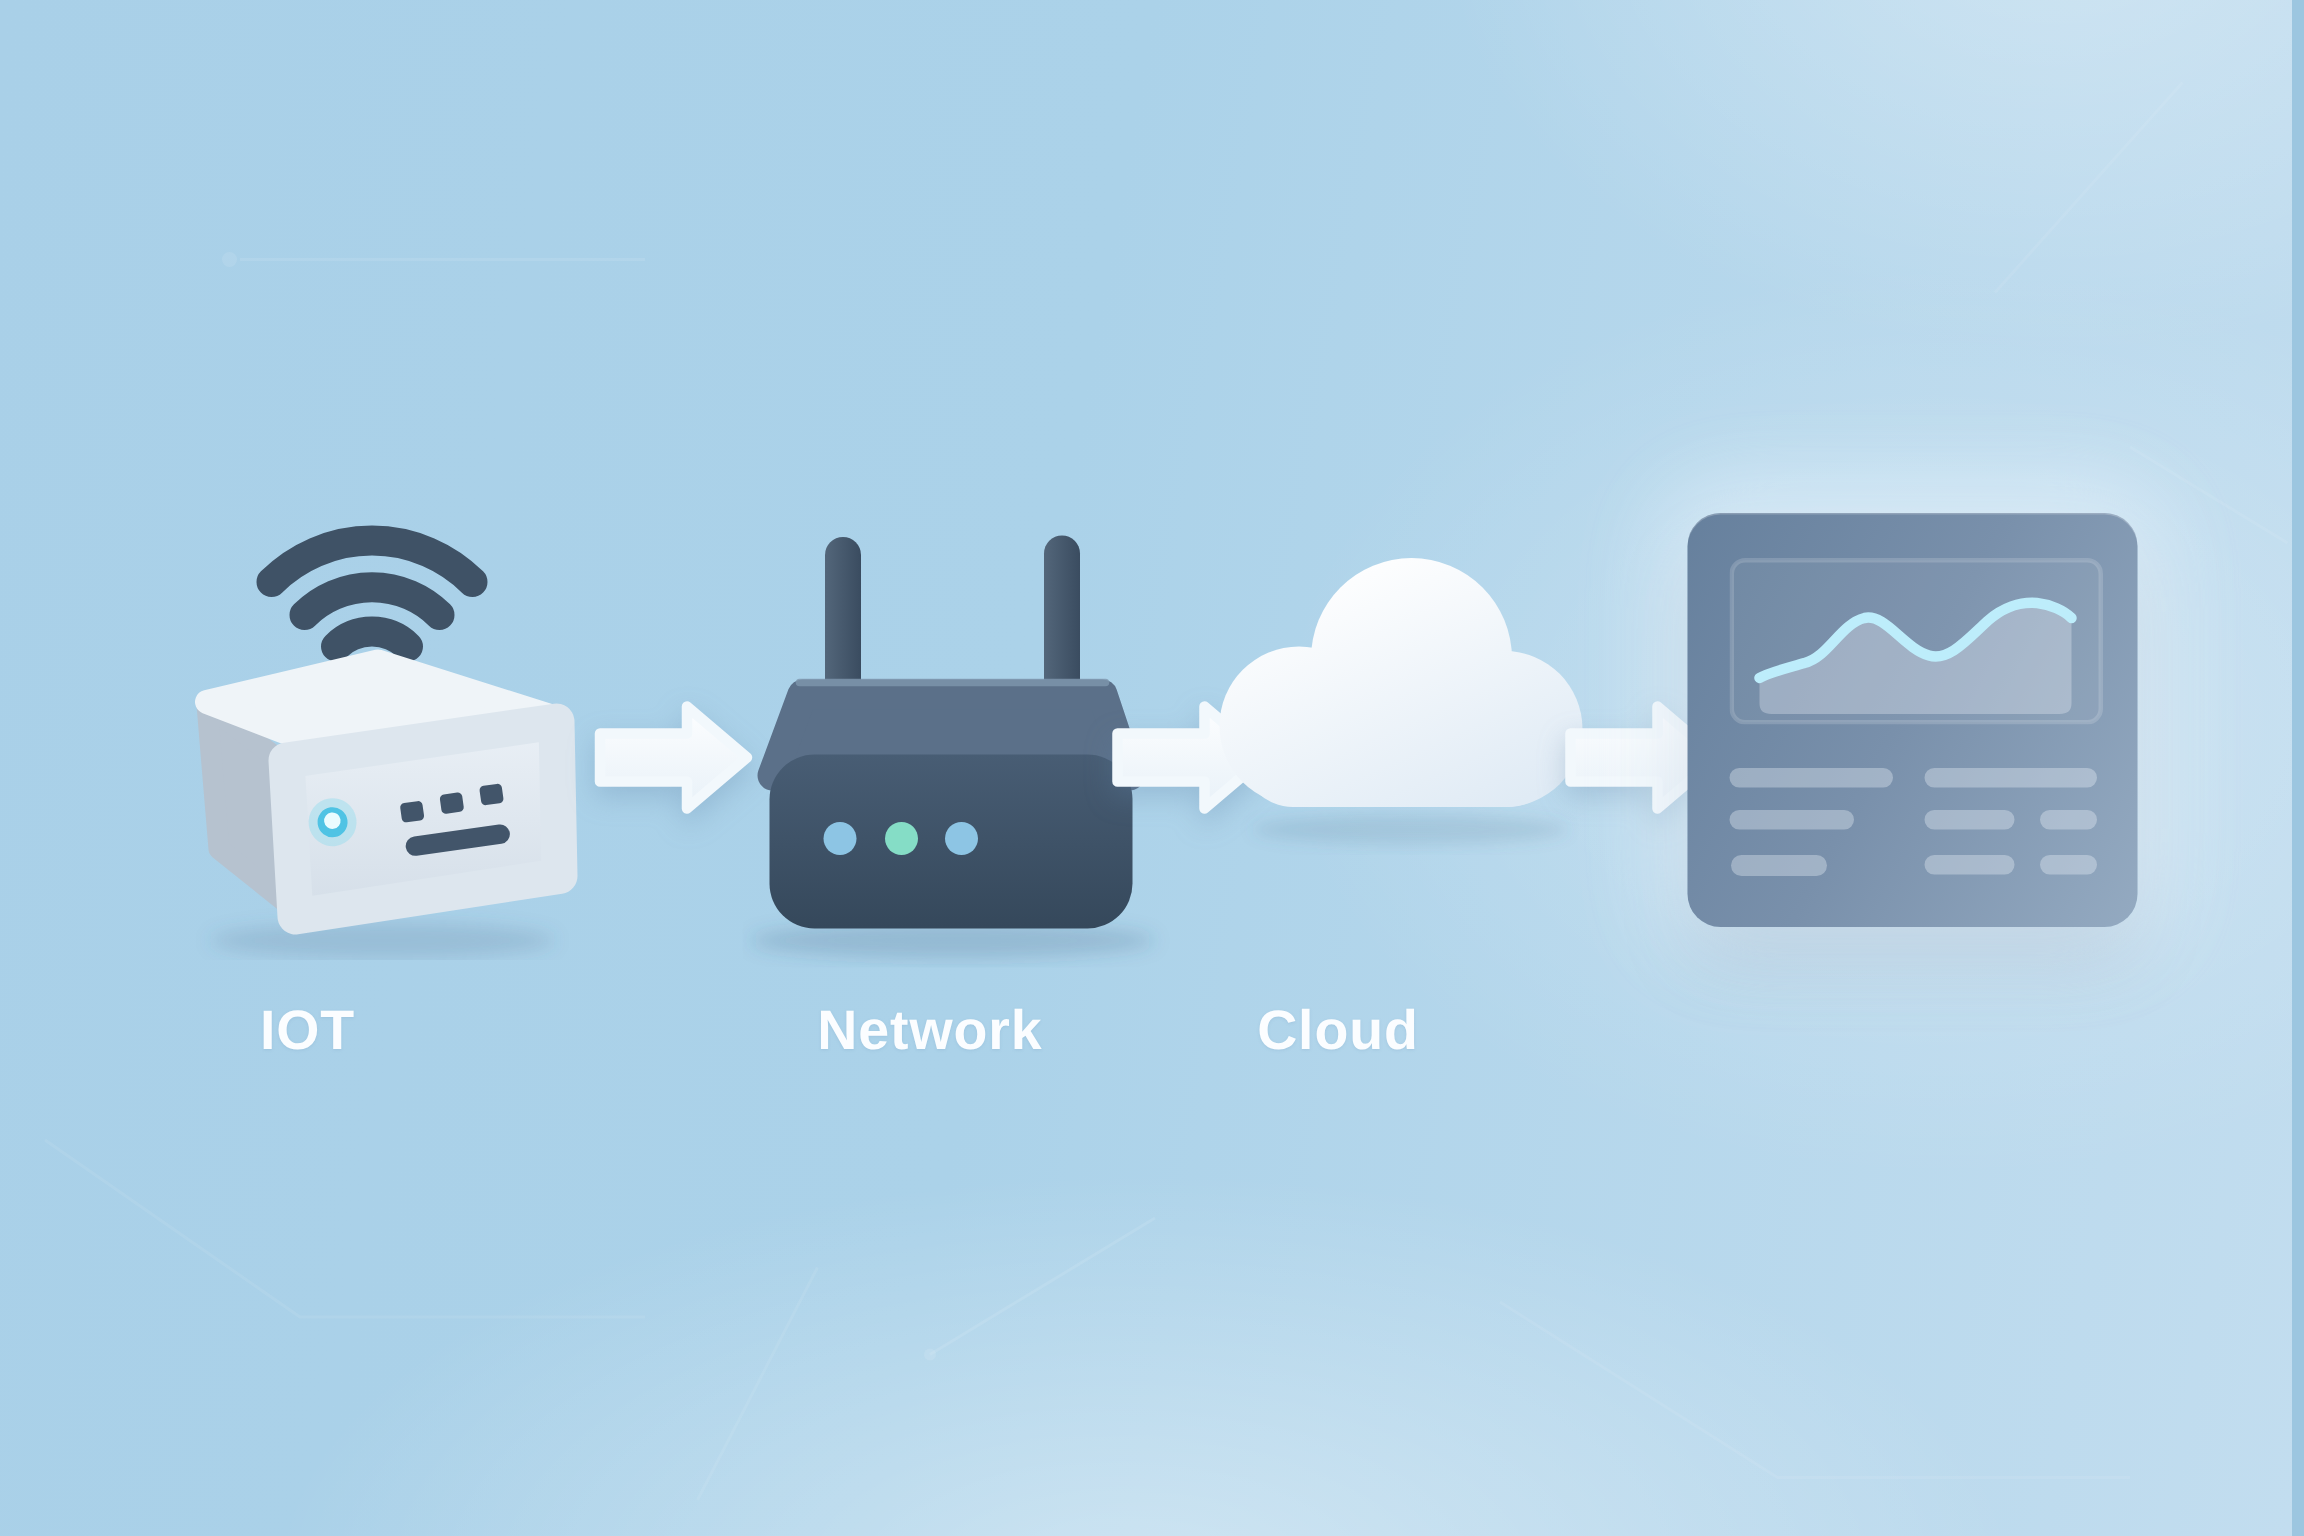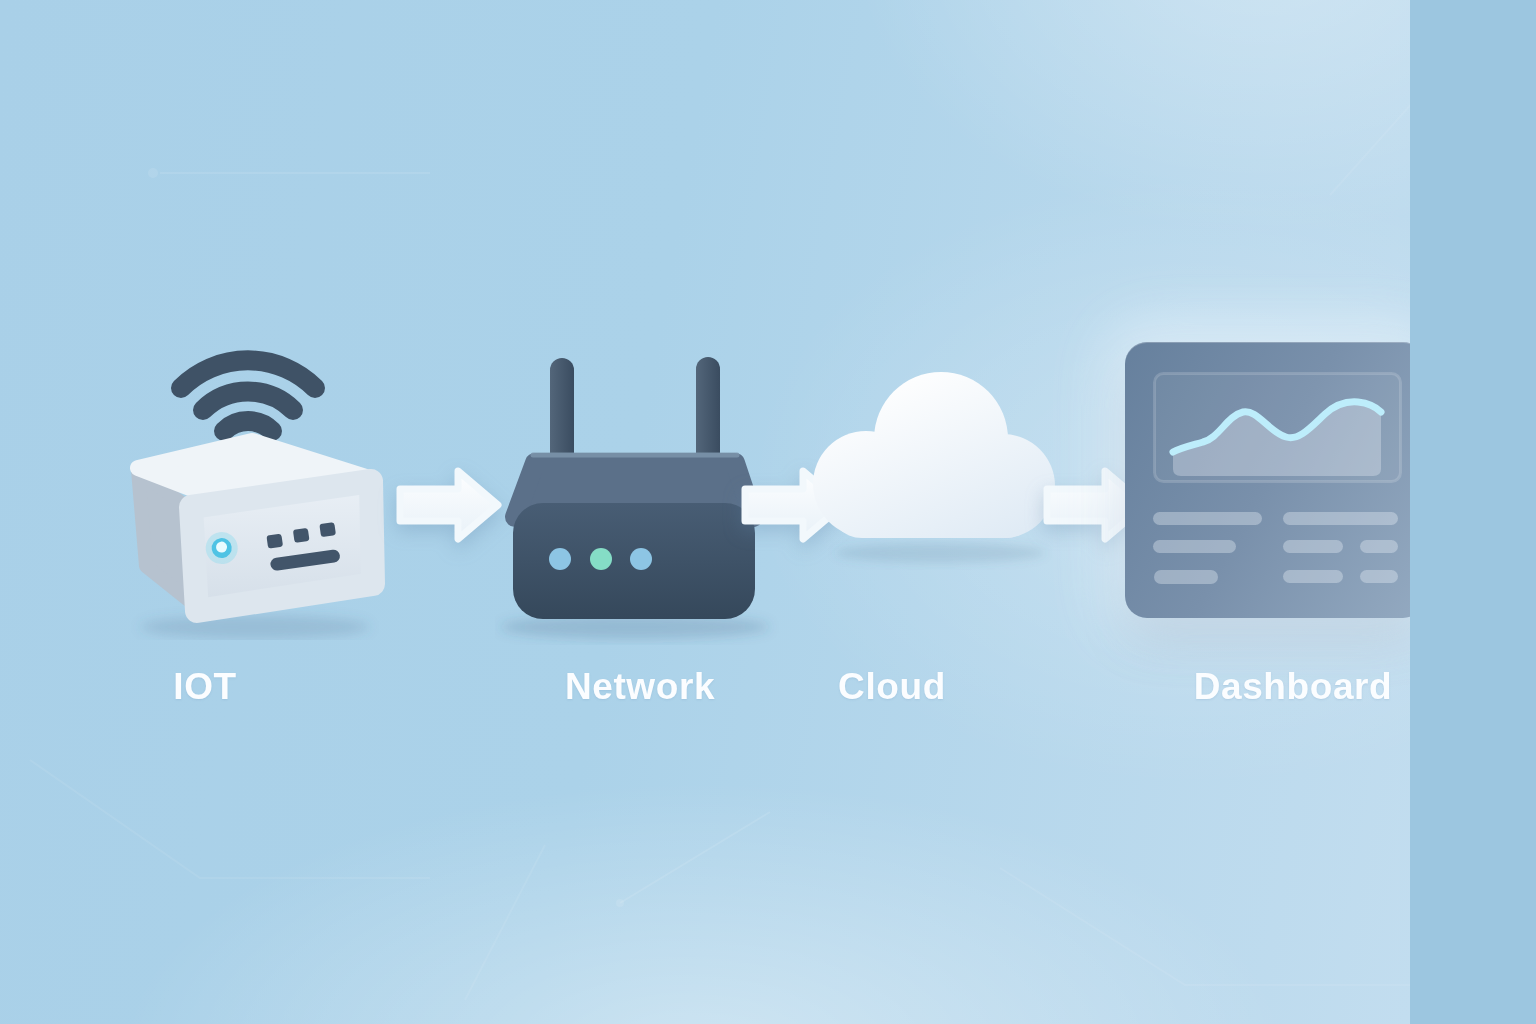--- a/index.html
+++ b/index.html
@@ -1,17 +1,17 @@
 <!DOCTYPE html>
 <html style="--background-top: #a9d0e8; --background-bottom: #c2ddef; --label-color: #fbfdff; --dark-slate: #3f5266; --device-body-light: #e7eef4; --router-body: #435871; --cloud-white: #ffffff; --panel-blue: #7289a5; --chart-line-cyan: #bdedfb; --led-cyan: #4fc3e4; --status-dot-blue: #8dc5e4; --status-dot-teal: #85ddc6; --arrow-white: #f4f9fd;"><head>
 <meta charset="utf-8">
 <style>
   html,body{margin:0;padding:0;background:#9cc6e0;}
   .stage{
-    position:relative;width:1410px;height:1024px;overflow:hidden;
+    position:relative;width:1528px;height:1024px;overflow:hidden;
     font-family:"Liberation Sans",sans-serif;
     background:
       radial-gradient(900px 420px at 50% 103%, rgba(255,255,255,.38), rgba(255,255,255,0) 65%),
       radial-gradient(700px 500px at 90% -6%, rgba(255,255,255,.30), rgba(255,255,255,0) 60%),
       radial-gradient(820px 560px at 85% 47%, rgba(255,255,255,.22), rgba(255,255,255,0) 55%),
       linear-gradient(100deg, var(--background-top,#a9d0e8) 0%, #abd2e9 45%, var(--background-bottom,#c2ddef) 100%);
   }
   .stage > *{position:absolute;}
   .traces{left:0;top:0;pointer-events:none;}
   .node-icon{pointer-events:none;}
@@ -194,17 +194,16 @@
     <div class="pill p-r1r"></div>
     <div class="pill p-r2l"></div>
     <div class="pill p-r2r"></div>
     <div class="pill p-r2s"></div>
     <div class="pill p-r3l"></div>
     <div class="pill p-r3r"></div>
     <div class="pill p-r3s"></div>
   </div>
 
   <div class="node-label" style="left:205px">IOT</div>
-  <div class="node-label" style="left:640px">Network</div>
+  <div class="node-label" style="left:620px">Network</div>
   <div class="node-label" style="left:892px">Cloud</div>
-  <div class="node-label" style="left:1293px">Dashboard</div>
 
 </div>
 
 </body></html>

